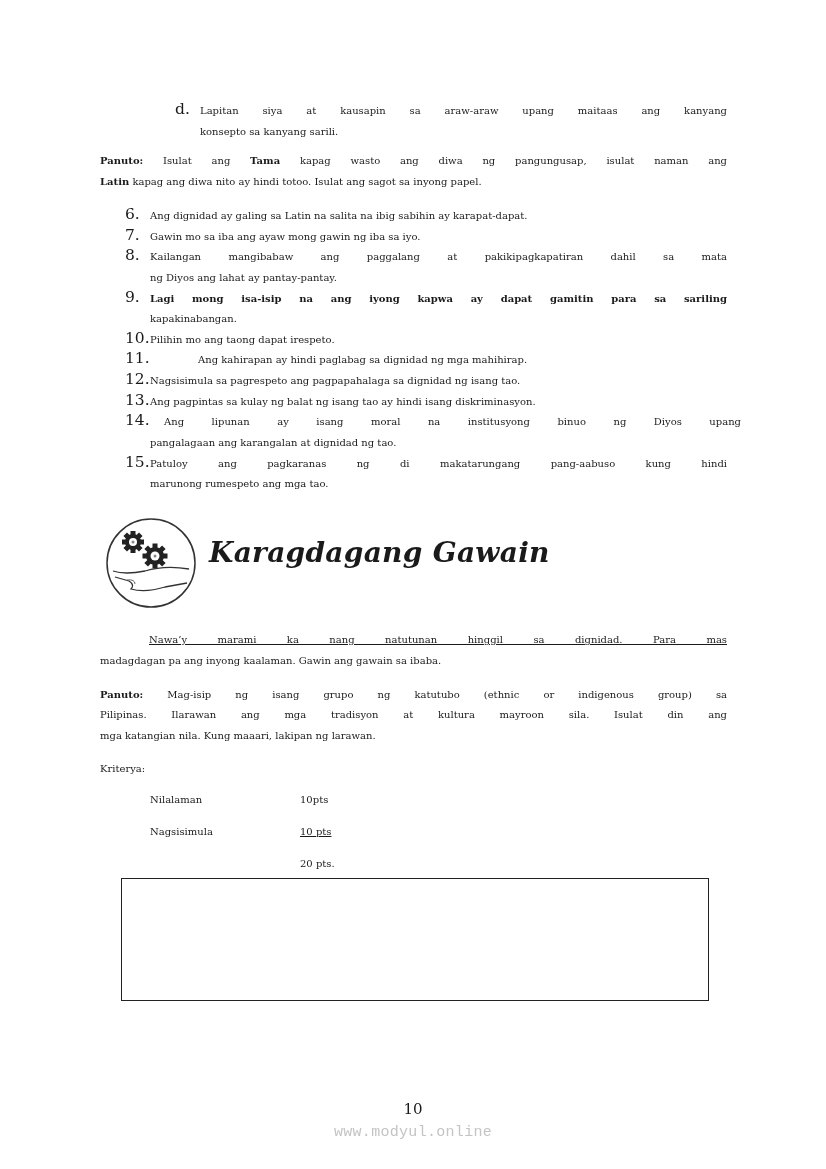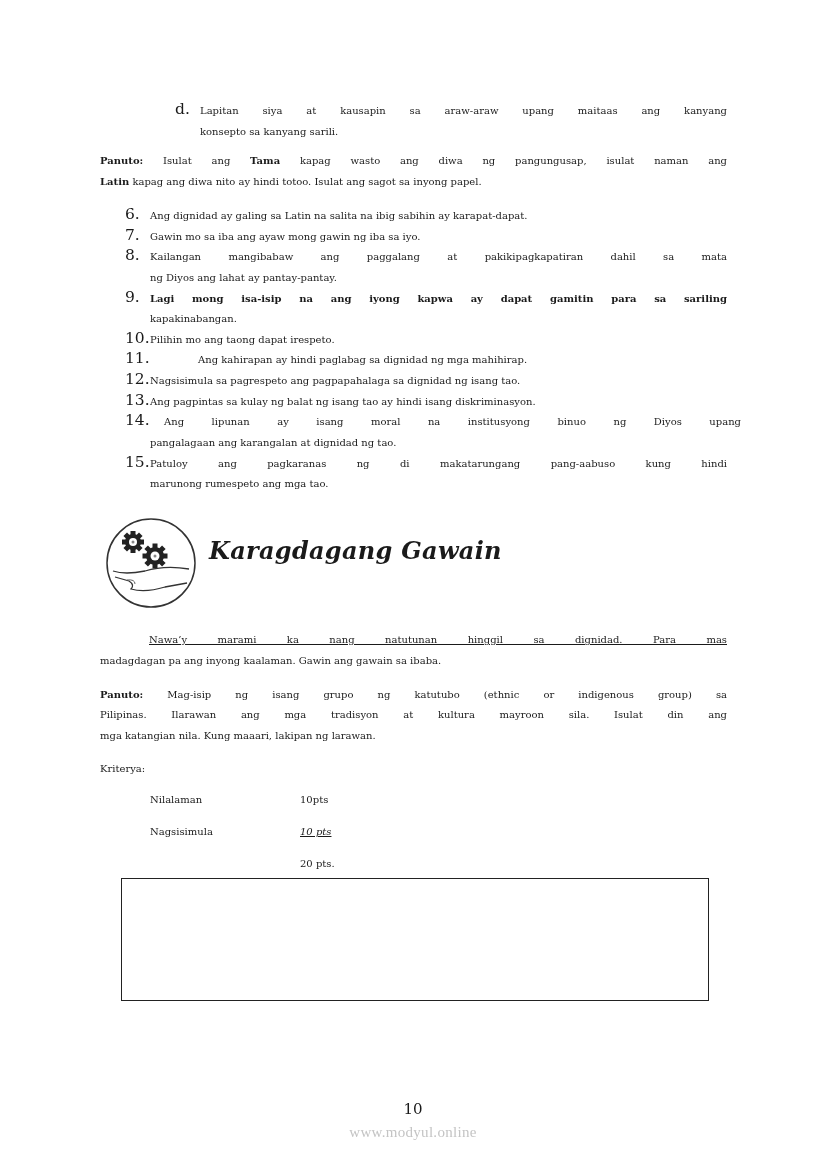--- a/index.html
+++ b/index.html
@@ -3,25 +3,25 @@
 <meta charset="utf-8">
 <style>
   html, body { margin: 0; padding: 0; background: #ffffff; }
   body { width: 826px; height: 1169px; position: relative; overflow: hidden;
          font-family: "DejaVu Serif", "Liberation Serif", serif; color: #1a1a1a; }
   .t { position: absolute; font-size: 10px; line-height: 24px; white-space: nowrap; }
   .just { text-align: justify; text-align-last: justify; white-space: normal; }
   b { font-weight: bold; }
   .num { position: absolute; font-size: 15.5px; line-height: 21px; }
   .icon-wrap { position: absolute; left: 105px; top: 517px; width: 92px; height: 92px; }
-  .heading { position: absolute; left: 209px; top: 536px; font-size: 24px; font-weight: bold; font-style: italic; font-family: "DejaVu Serif", serif; letter-spacing: 0.3px; }
+  .heading { position: absolute; left: 209px; top: 536px; font-size: 28px; font-weight: bold; font-style: italic; font-family: "DejaVu Serif", serif; letter-spacing: 0.3px; }
   .answer-box { position: absolute; left: 121px; top: 878px; width: 586px; height: 121px; border: 1.5px solid #222; }
   .pagenum { position: absolute; left: 0; width: 826px; top: 1100px; text-align: center; font-size: 15px; }
-  .watermark { position: absolute; left: 0; width: 826px; top: 1124px; text-align: center; font-size: 15px; color: #c4c4c4; font-family: Liberation Serif, serif; letter-spacing: 0.3px; }
-  u { text-decoration: underline; font-style: italic; }
+  .watermark { position: absolute; left: 0; width: 826px; top: 1124px; text-align: center; font-size: 15px; color: #c4c4c4; font-family: Liberation Mono, monospace; letter-spacing: 0.3px; }
+  u { text-decoration: underline; }
 </style>
 </head>
 <body>
 
 <div class="num" style="left:175px;top:99px;">d.</div>
 <div class="t just" style="left:200px;top:99px;width:527px;">Lapitan siya at kausapin sa araw-araw upang maitaas ang kanyang</div>
 <div class="t" style="left:200px;top:120px;">konsepto sa kanyang sarili.</div>
 
 <div class="t just" style="left:100px;top:149px;width:627px;">
   <b>Panuto:</b><span> Isulat ang </span><b>Tama</b><span> kapag wasto ang diwa ng pangungusap, isulat naman ang</span>

